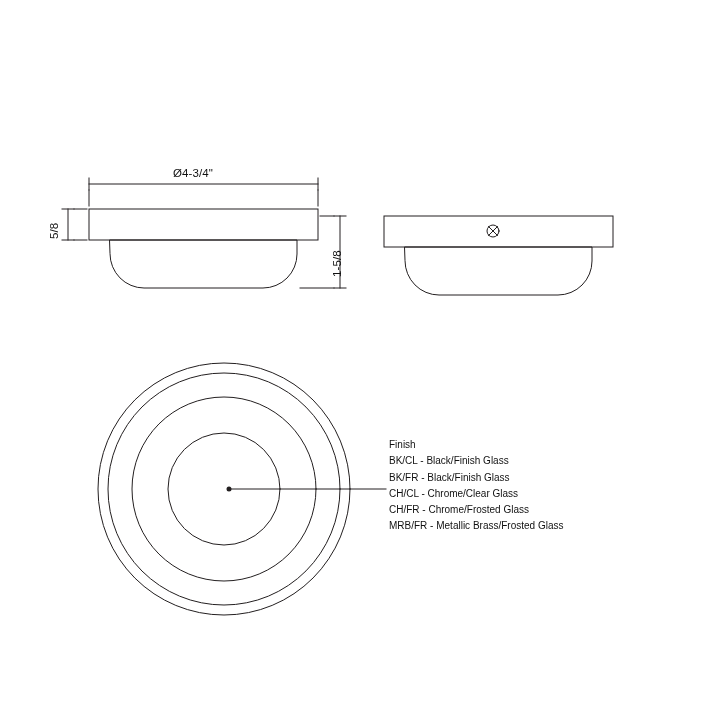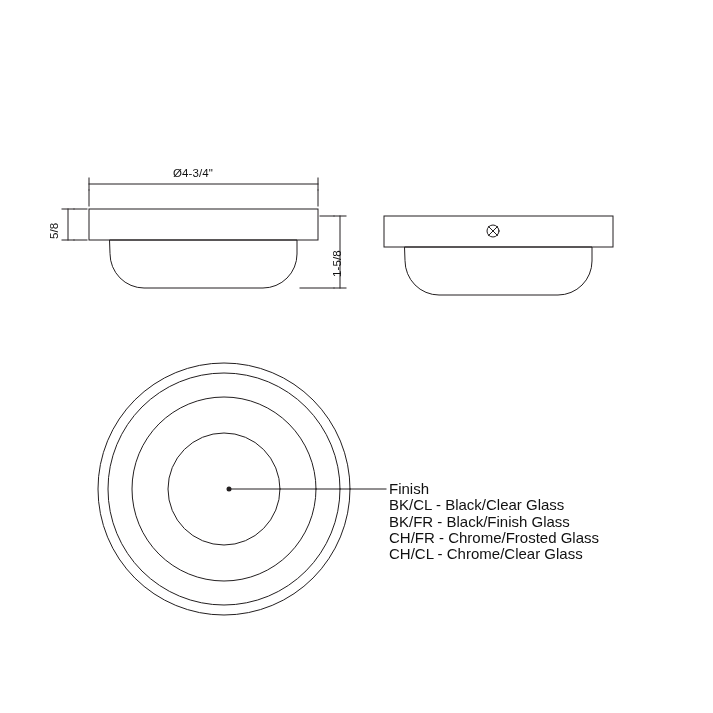--- a/index.html
+++ b/index.html
@@ -52,24 +52,23 @@
     left: 330px;
     top: 277px;
     transform: rotate(-90deg);
     transform-origin: left top;
     font-size: 11.5px;
   }
   #finish-block {
     position: absolute;
     left: 389px;
     top: 437px;
-    font-size: 15px;
+    font-size: 10px;
     line-height: 16.3px;
     color: #111111;
-    margin-top: 44px;
   }
   #finish-block .finish-line {
     white-space: nowrap;
   }
 </style>
 </head>
 <body>
 
 <div id="stage">
 
@@ -133,19 +132,20 @@
   </svg>
 
   <div class="lbl" id="dim-dia-label">Ø4-3/4"</div>
 
   <div class="lbl" id="dim-left-label">5/8</div>
 
   <div class="lbl" id="dim-right-label">1-5/8</div>
 
   <div id="finish-block">
     <div class="finish-line">Finish</div>
-    <div class="finish-line">BK/CL - Black/Clear Glass</div>
+    <div class="finish-line">BK/CL - Black/Finish Glass</div>
     <div class="finish-line">BK/FR - Black/Finish Glass</div>
+    <div class="finish-line">CH/CL - Chrome/Clear Glass</div>
     <div class="finish-line">CH/FR - Chrome/Frosted Glass</div>
-    <div class="finish-line">CH/CL - Chrome/Clear Glass</div>
+    <div class="finish-line">MRB/FR - Metallic Brass/Frosted Glass</div>
   </div>
 
 </div>
 
 </body></html>

